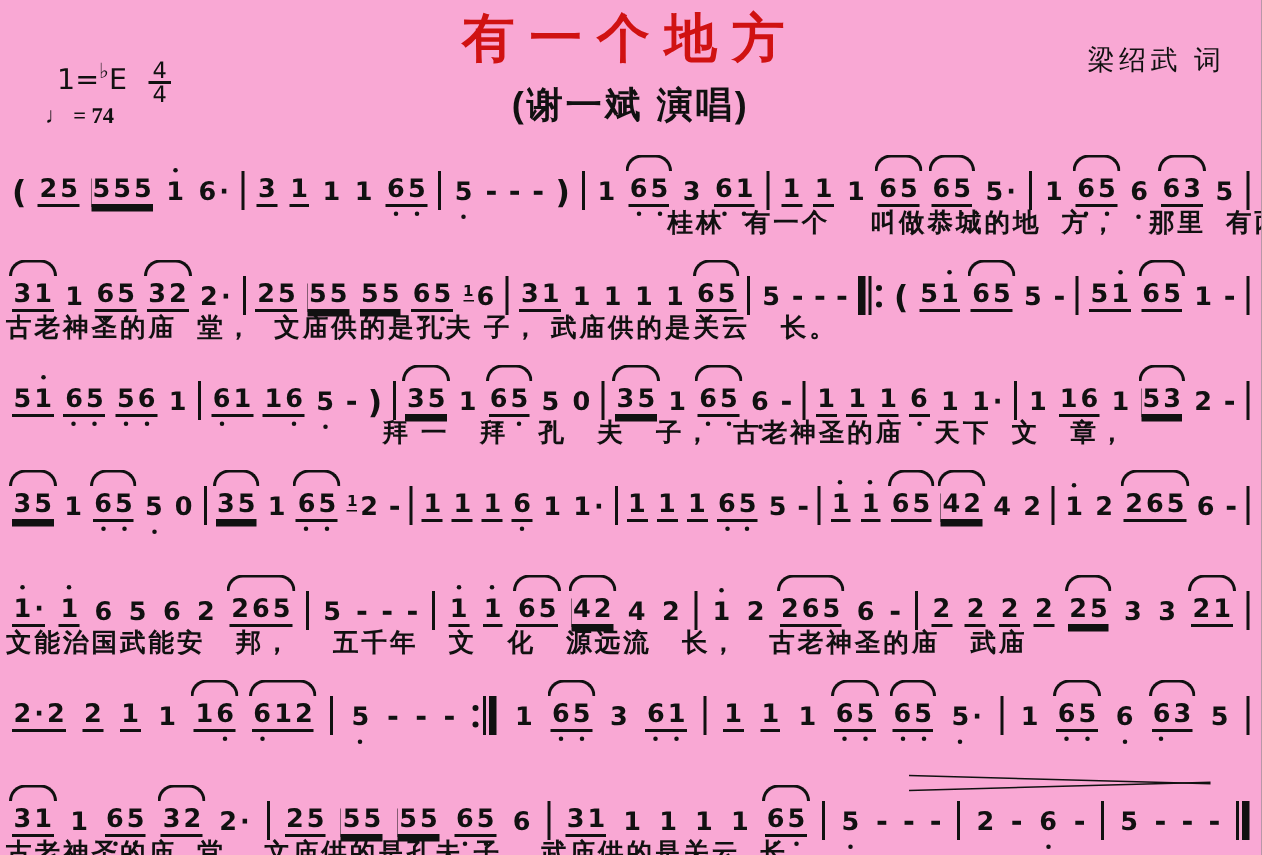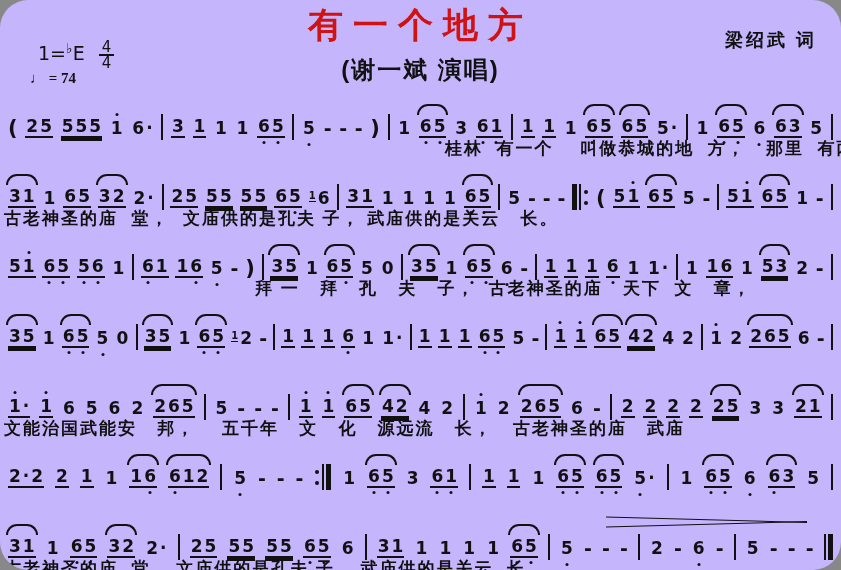--- a/index.html
+++ b/index.html
@@ -1,32 +1,32 @@
 <!DOCTYPE html>
 <html><head>
 <meta charset="utf-8">
 <style>
   html,body{margin:0;padding:0;background:#888;}
-  .sheet{width:841px;height:570px;background:#c4b5fd;position:relative;overflow:hidden;
-         font-family:"Liberation Sans",sans-serif;color:#111;border-radius:28px;}
+  .sheet{width:841px;height:570px;background:#f9a8d4;position:relative;overflow:hidden;
+         font-family:"Liberation Sans",sans-serif;color:#111;}
   
   .hdr{position:relative;height:92px;}
   .title{position:absolute;left:0;right:0;top:2px;text-align:center;
          font-size:35px;font-weight:bold;letter-spacing:10px;}
   .subtitle{position:absolute;left:0;right:0;top:54px;text-align:center;
             font-size:24px;font-weight:bold;letter-spacing:2px;}
   .keys{position:absolute;left:38px;top:40px;display:flex;gap:14px;align-items:flex-start;
         font-family:"DejaVu Sans",sans-serif;font-weight:normal;font-size:19px;}
   .key sup{font-size:14px;}
   .ts{display:inline-flex;flex-direction:column;align-items:center;font-size:15px;line-height:14px;}
   .ts-top{border-bottom:2px solid #111;padding:0 3px;}
   .tempo{position:absolute;left:30px;top:70px;font-family:Liberation Serif, serif;
          font-weight:bold;font-size:15px;}
   .credits{position:absolute;right:24px;top:26px;text-align:center;font-size:18px;
-           font-weight:bold;line-height:28px;letter-spacing:3px;margin-left:27px;}
+           font-weight:normal;line-height:28px;letter-spacing:3px;margin-left:27px;}
   
   .systems{position:absolute;left:0;right:0;top:92px;}
   .system{height:70px;position:relative;}
   .notation{display:flex;justify-content:space-between;align-items:flex-end;
             height:46px;padding:0 8px;position:relative;}
   .lyrics{height:22px;line-height:22px;font-size:17px;font-weight:bold;white-space:pre;
           overflow:hidden;letter-spacing:2px;padding-left:4px;}
   .system:nth-child(1) .lyrics{padding-left:445px;}
   .system:nth-child(3) .lyrics{padding-left:255px;}
   

